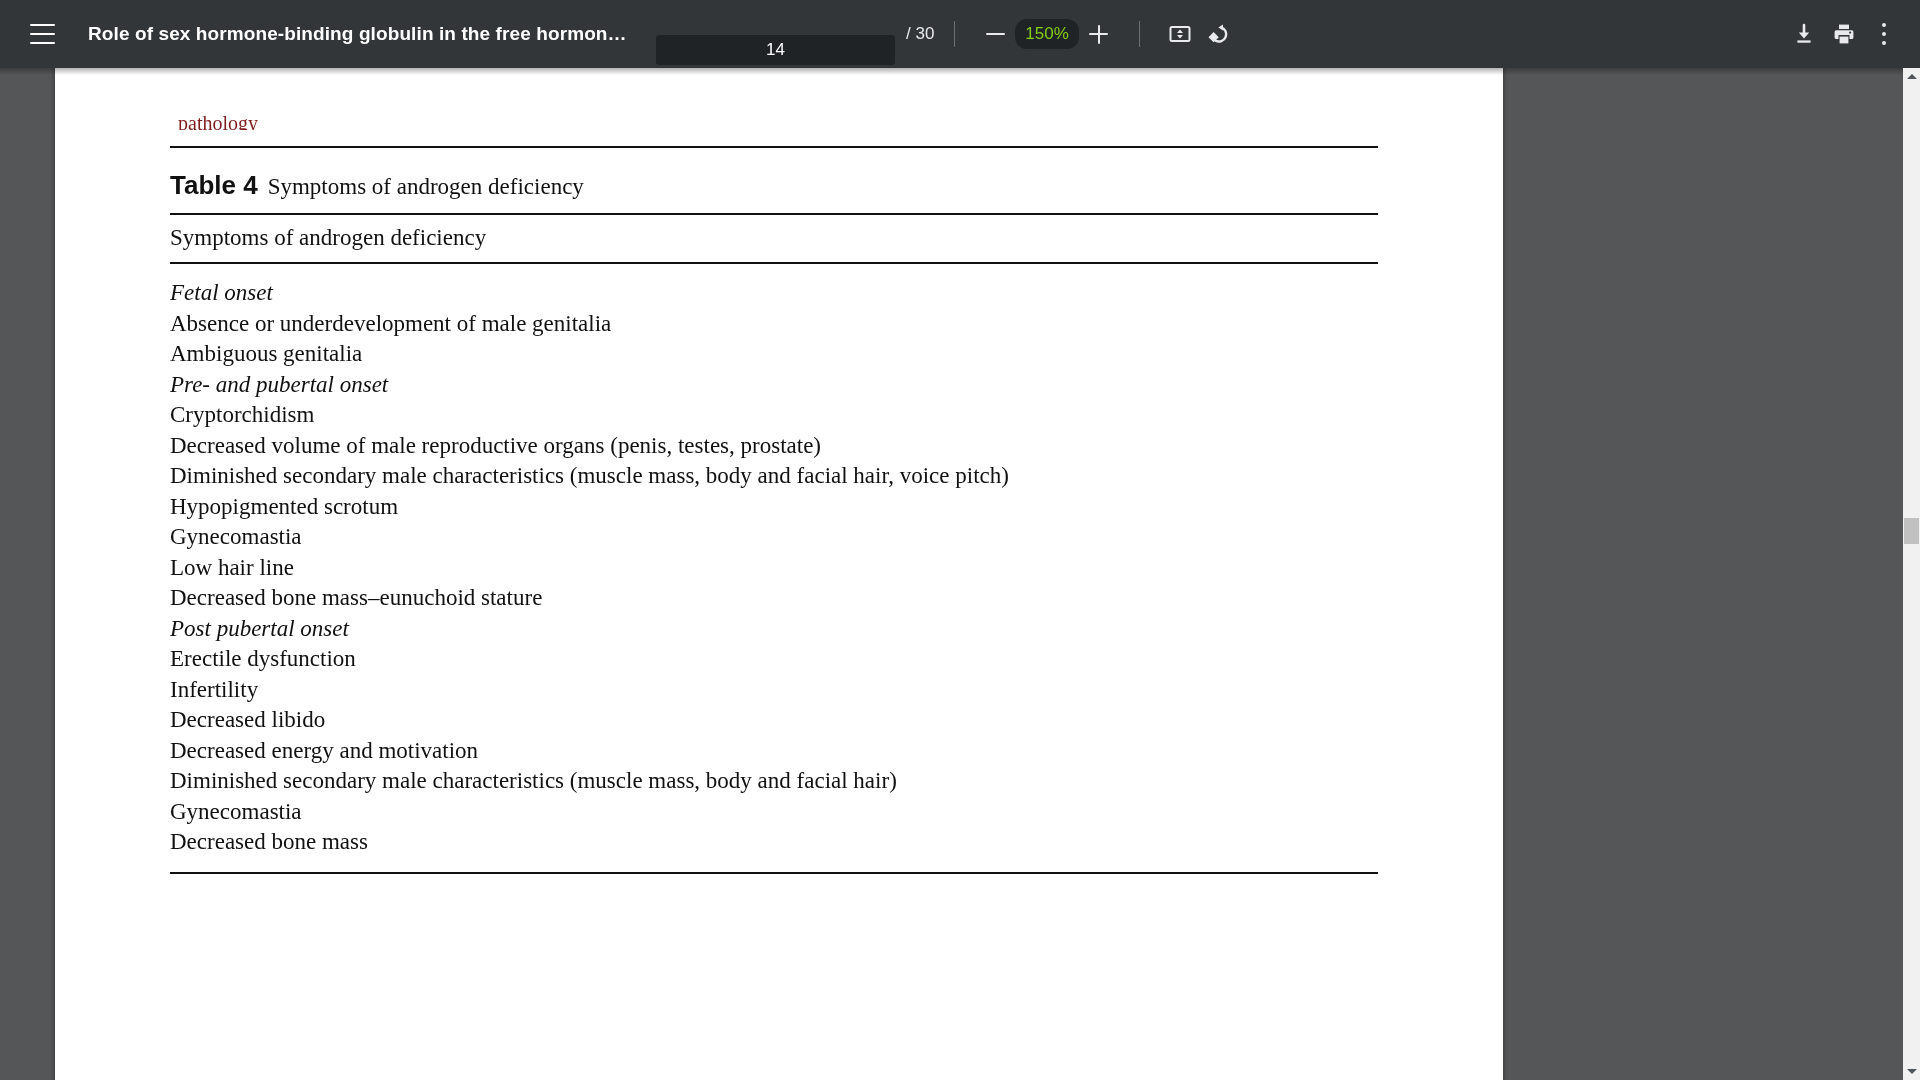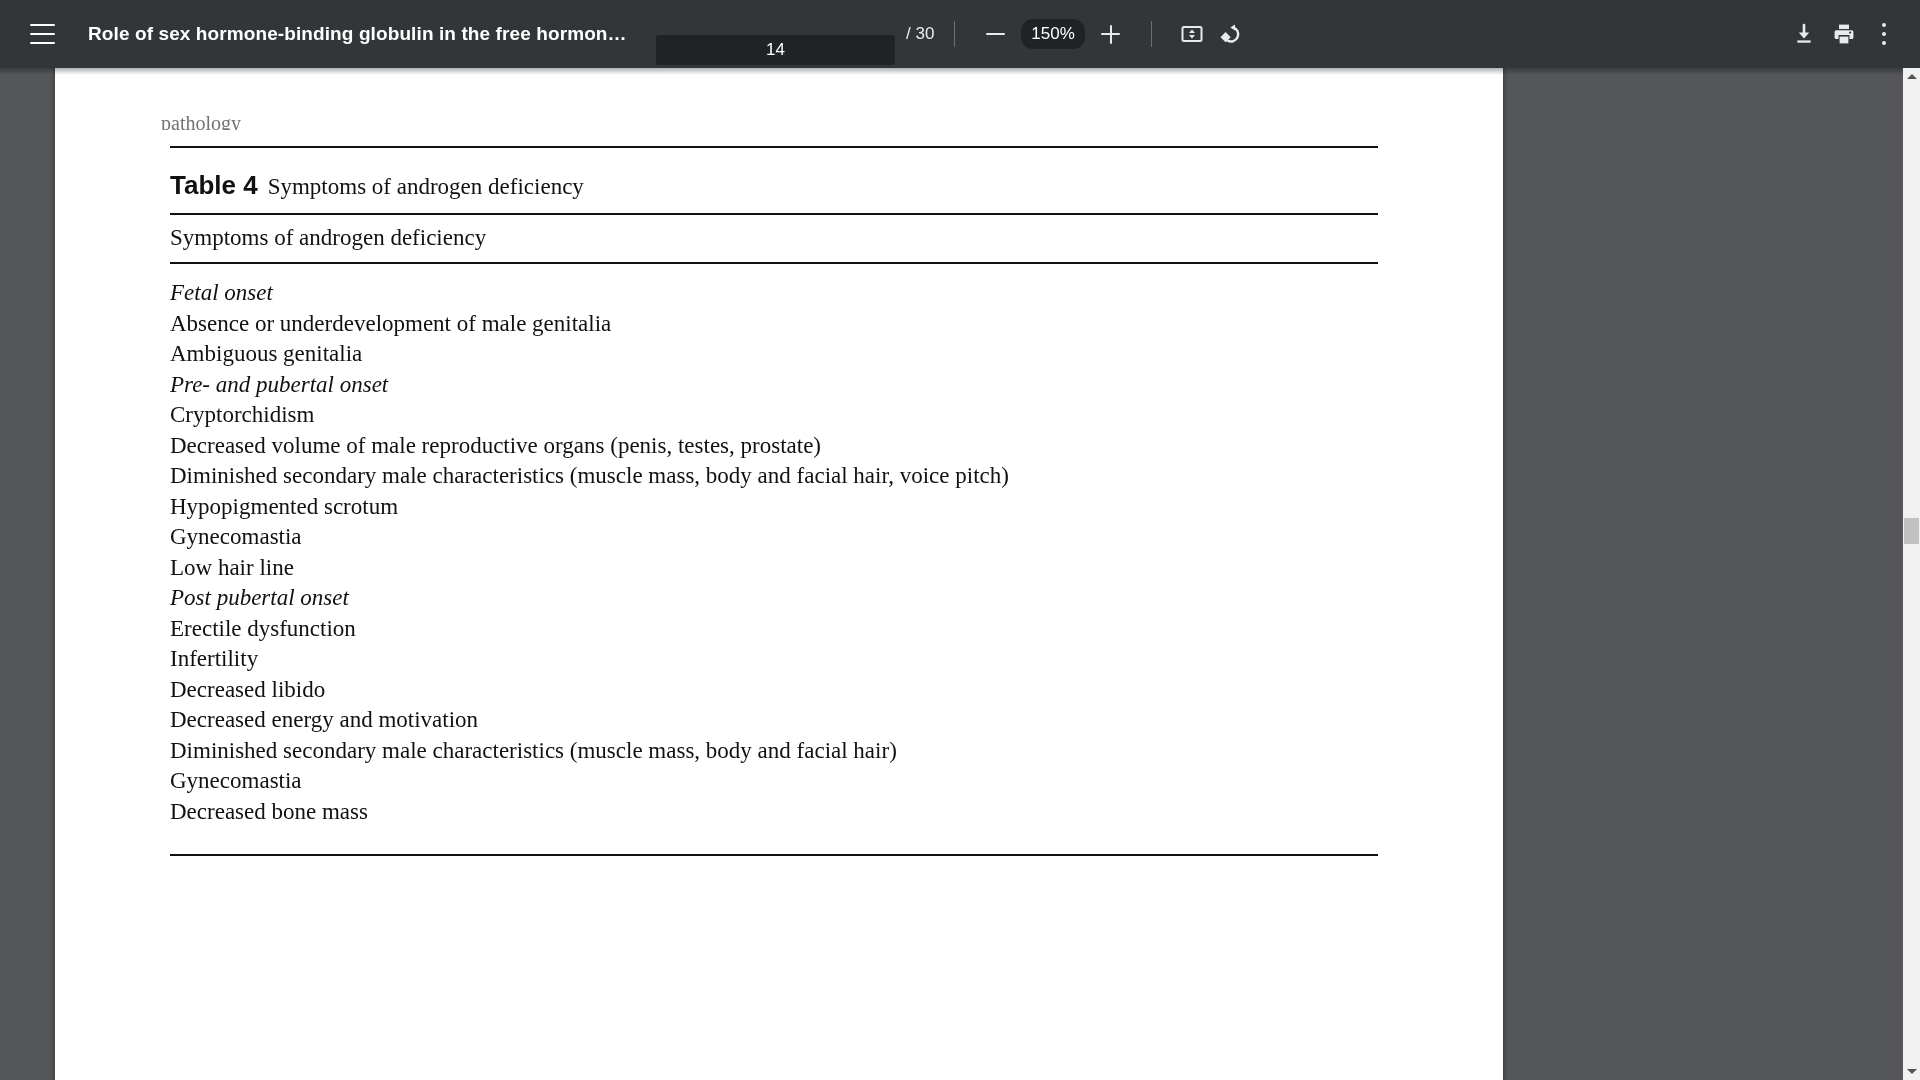--- a/index.html
+++ b/index.html
@@ -129,25 +129,25 @@
     content: "";
     position: absolute;
     background: #e8eaed;
     border-radius: 1px;
   }
   .plus-glyph::before { left: 0; top: 8.2px; width: 19px; height: 2.6px; }
   .plus-glyph::after  { top: 0; left: 8.2px; height: 19px; width: 2.6px; }
 
   .zoom-box {
     background: #1f2326;
-    color: #ffffff;
+    color: #84cc16;
     font-size: 17px;
     padding: 5px 10px;
     border-radius: 12px;
-    margin: 0 6px;
+    margin: 0 0;
     white-space: nowrap;
   }
 
   .tb-right {
     margin-left: auto;
     display: flex;
     align-items: center;
     padding-right: 16px;
   }
 
@@ -200,25 +200,25 @@
     position: absolute;
     left: 115px;
     top: 96px;
     width: 1208px;
     height: 0;
     border-top: 2.6px solid #111111;
   }
 
   .prev-text-ghost {
     position: absolute;
-    left: 106px;
+    left: 123px;
     top: 62px;
     font-family: "Liberation Serif", serif;
     font-size: 20px;
-    color: #737373;
+    color: #7f1d1d;
     white-space: nowrap;
     overflow: hidden;
     height: 18px;
   }
 
   .table-block {
     position: absolute;
     left: 115px;
     top: 120px;
     width: 1208px;
@@ -250,21 +250,21 @@
   .col-header {
     font-family: "Liberation Serif", serif;
     font-size: 23px;
     color: #111111;
     padding: 10px 0 11px 0;
     white-space: nowrap;
   }
 
   .table-rows {
     padding-top: 14px;
-    padding-bottom: 27px;
+    padding-bottom: 14px;
   }
 
   .trow {
     font-family: "Liberation Serif", serif;
     font-size: 23px;
     color: #111111;
     line-height: 30.5px;
     white-space: nowrap;
   }
   .trow.group {
@@ -414,20 +414,21 @@
             <div class="trow group">Fetal onset</div>
             <div class="trow">Absence or underdevelopment of male genitalia</div>
             <div class="trow">Ambiguous genitalia</div>
             <div class="trow group">Pre- and pubertal onset</div>
             <div class="trow">Cryptorchidism</div>
             <div class="trow">Decreased volume of male reproductive organs (penis, testes, prostate)</div>
             <div class="trow">Diminished secondary male characteristics (muscle mass, body and facial hair, voice pitch)</div>
             <div class="trow">Hypopigmented scrotum</div>
             <div class="trow">Gynecomastia</div>
             <div class="trow">Low hair line</div>
+            <div class="trow">Decreased bone mass–eunuchoid stature</div>
             <div class="trow group">Post pubertal onset</div>
             <div class="trow">Erectile dysfunction</div>
             <div class="trow">Infertility</div>
             <div class="trow">Decreased libido</div>
             <div class="trow">Decreased energy and motivation</div>
             <div class="trow">Diminished secondary male characteristics (muscle mass, body and facial hair)</div>
             <div class="trow">Gynecomastia</div>
             <div class="trow">Decreased bone mass</div>
           </div>
 

